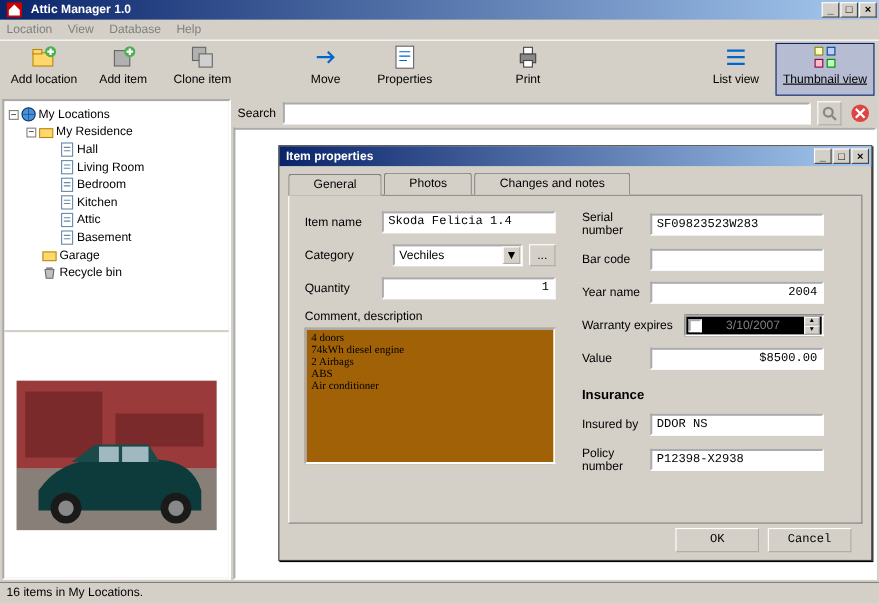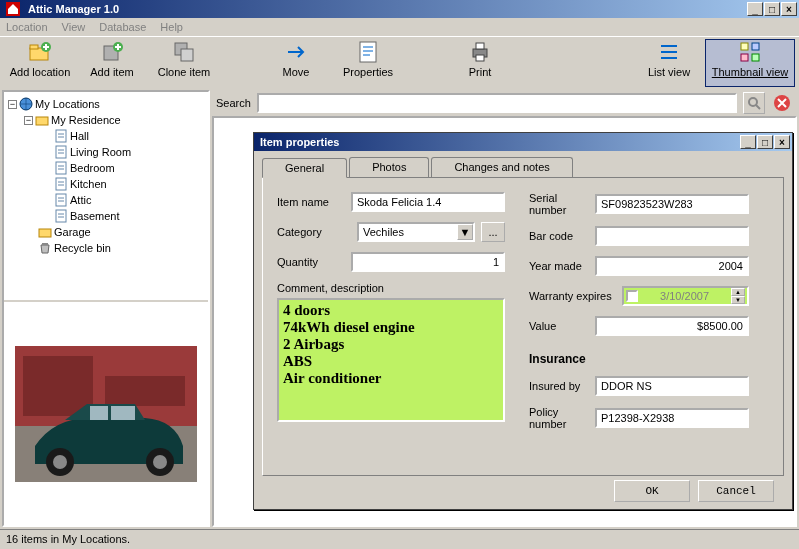--- a/index.html
+++ b/index.html
@@ -40,29 +40,29 @@
 .tabs { display: flex; border-bottom: 1px solid #808080; }
 .tab { padding: 3px 22px; border: 1px solid #808080; border-bottom: none; background: #d4d0c8; margin-right: 2px; border-radius: 3px 3px 0 0; cursor:pointer;}
 .tab.active { background: #d4d0c8; position: relative; top: 1px; border-bottom: 1px solid #d4d0c8; }
 .tabcontent { border: 1px solid #808080; border-top: none; border-left-color:#fff; padding: 14px 14px 8px 14px; height: 298px; display: flex; gap: 24px; }
 .col { display: flex; flex-direction: column; gap: 10px; }
 .col1 { width: 228px; }
 .col2 { width: 220px; }
 .field-row { display: flex; align-items: center; gap: 6px; }
 .field-row .lbl { width: 74px; }
 .field-row .lbl2 { width: 88px; }
-.txt { flex: 1; height: 20px; border: 2px inset #fff; padding: 0 4px; background:#fff;}
+.txt { flex: 1; height: 20px; border: 2px inset #fff; padding: 0 4px; background:#fff;font-family:Liberation Mono, monospace;}
 .txt.right-align { text-align: right; }
 .combo { flex: 1; height: 20px; border: 2px inset #fff; background:#fff; display:flex; align-items:center;}
 .combo span { flex:1; padding: 0 4px;}
 .combo-btn { width: 16px; height: 16px; background:#d4d0c8; border:1px outset #fff;display:flex;align-items:center;justify-content:center;}
 .dots-btn { width: 24px; height: 20px; border: 1px outset #fff; background:#d4d0c8;}
 .textarea-wrap { display:flex; }
-textarea { width: 100%; height: 124px; border: 2px inset #fff; padding: 2px 4px; background:#bef264; resize:none; font-family:Tahoma; font-size:15px;font-weight:bold;}
-.date-field { flex:1; height: 20px; border: 2px inset #fff; background:#bef264; display:flex; align-items:center; padding:0 2px; gap:22px;}
+textarea { width: 100%; height: 124px; border: 2px inset #fff; padding: 2px 4px; background:#a16207; resize:none; font-family:Tahoma; font-size:10px;}
+.date-field { flex:1; height: 20px; border: 2px inset #fff; background:#000000; display:flex; align-items:center; padding:0 2px; gap:22px;}
 .chk { width:12px; height:12px; border: 2px inset #fff; background:#fff;}
 .spin { width:14px; display:flex;flex-direction:column;}
 .spin div{height:8px;border:1px outset #fff;background:#d4d0c8;font-size:6px;text-align:center;line-height:6px;}
 .insurance-hdr { font-weight: bold; font-size: 12px; margin-top: 6px; }
 .dlg-buttons { display: flex; justify-content: flex-end; gap: 8px; padding-right: 10px; padding-top: 4px;}
 .dlg-btn { width: 76px; height: 22px; border: 1px outset #fff; background:#d4d0c8; cursor:pointer;font-family:Liberation Mono, monospace;}
 
 svg { display: block; }
 </style>
 </head>
@@ -378,21 +378,21 @@
       <div class="col col2">
         <div class="field-row">
           <span class="lbl2">Serial number</span>
           <input class="txt" value="SF09823523W283" style="">
         </div>
         <div class="field-row">
           <span class="lbl2">Bar code</span>
           <input class="txt" value="" style="">
         </div>
         <div class="field-row">
-          <span class="lbl2">Year made</span>
+          <span class="lbl2">Year name</span>
           <input class="txt right-align" value="2004" style="">
         </div>
         <div class="field-row">
           <span class="lbl2">Warranty expires</span>
           <div class="date-field">
             <span class="chk"></span>
             <span style="color:#808080;flex:1">3/10/2007</span>
             <div class="spin">
                 <div>▲</div>
                 <div>▼</div>

